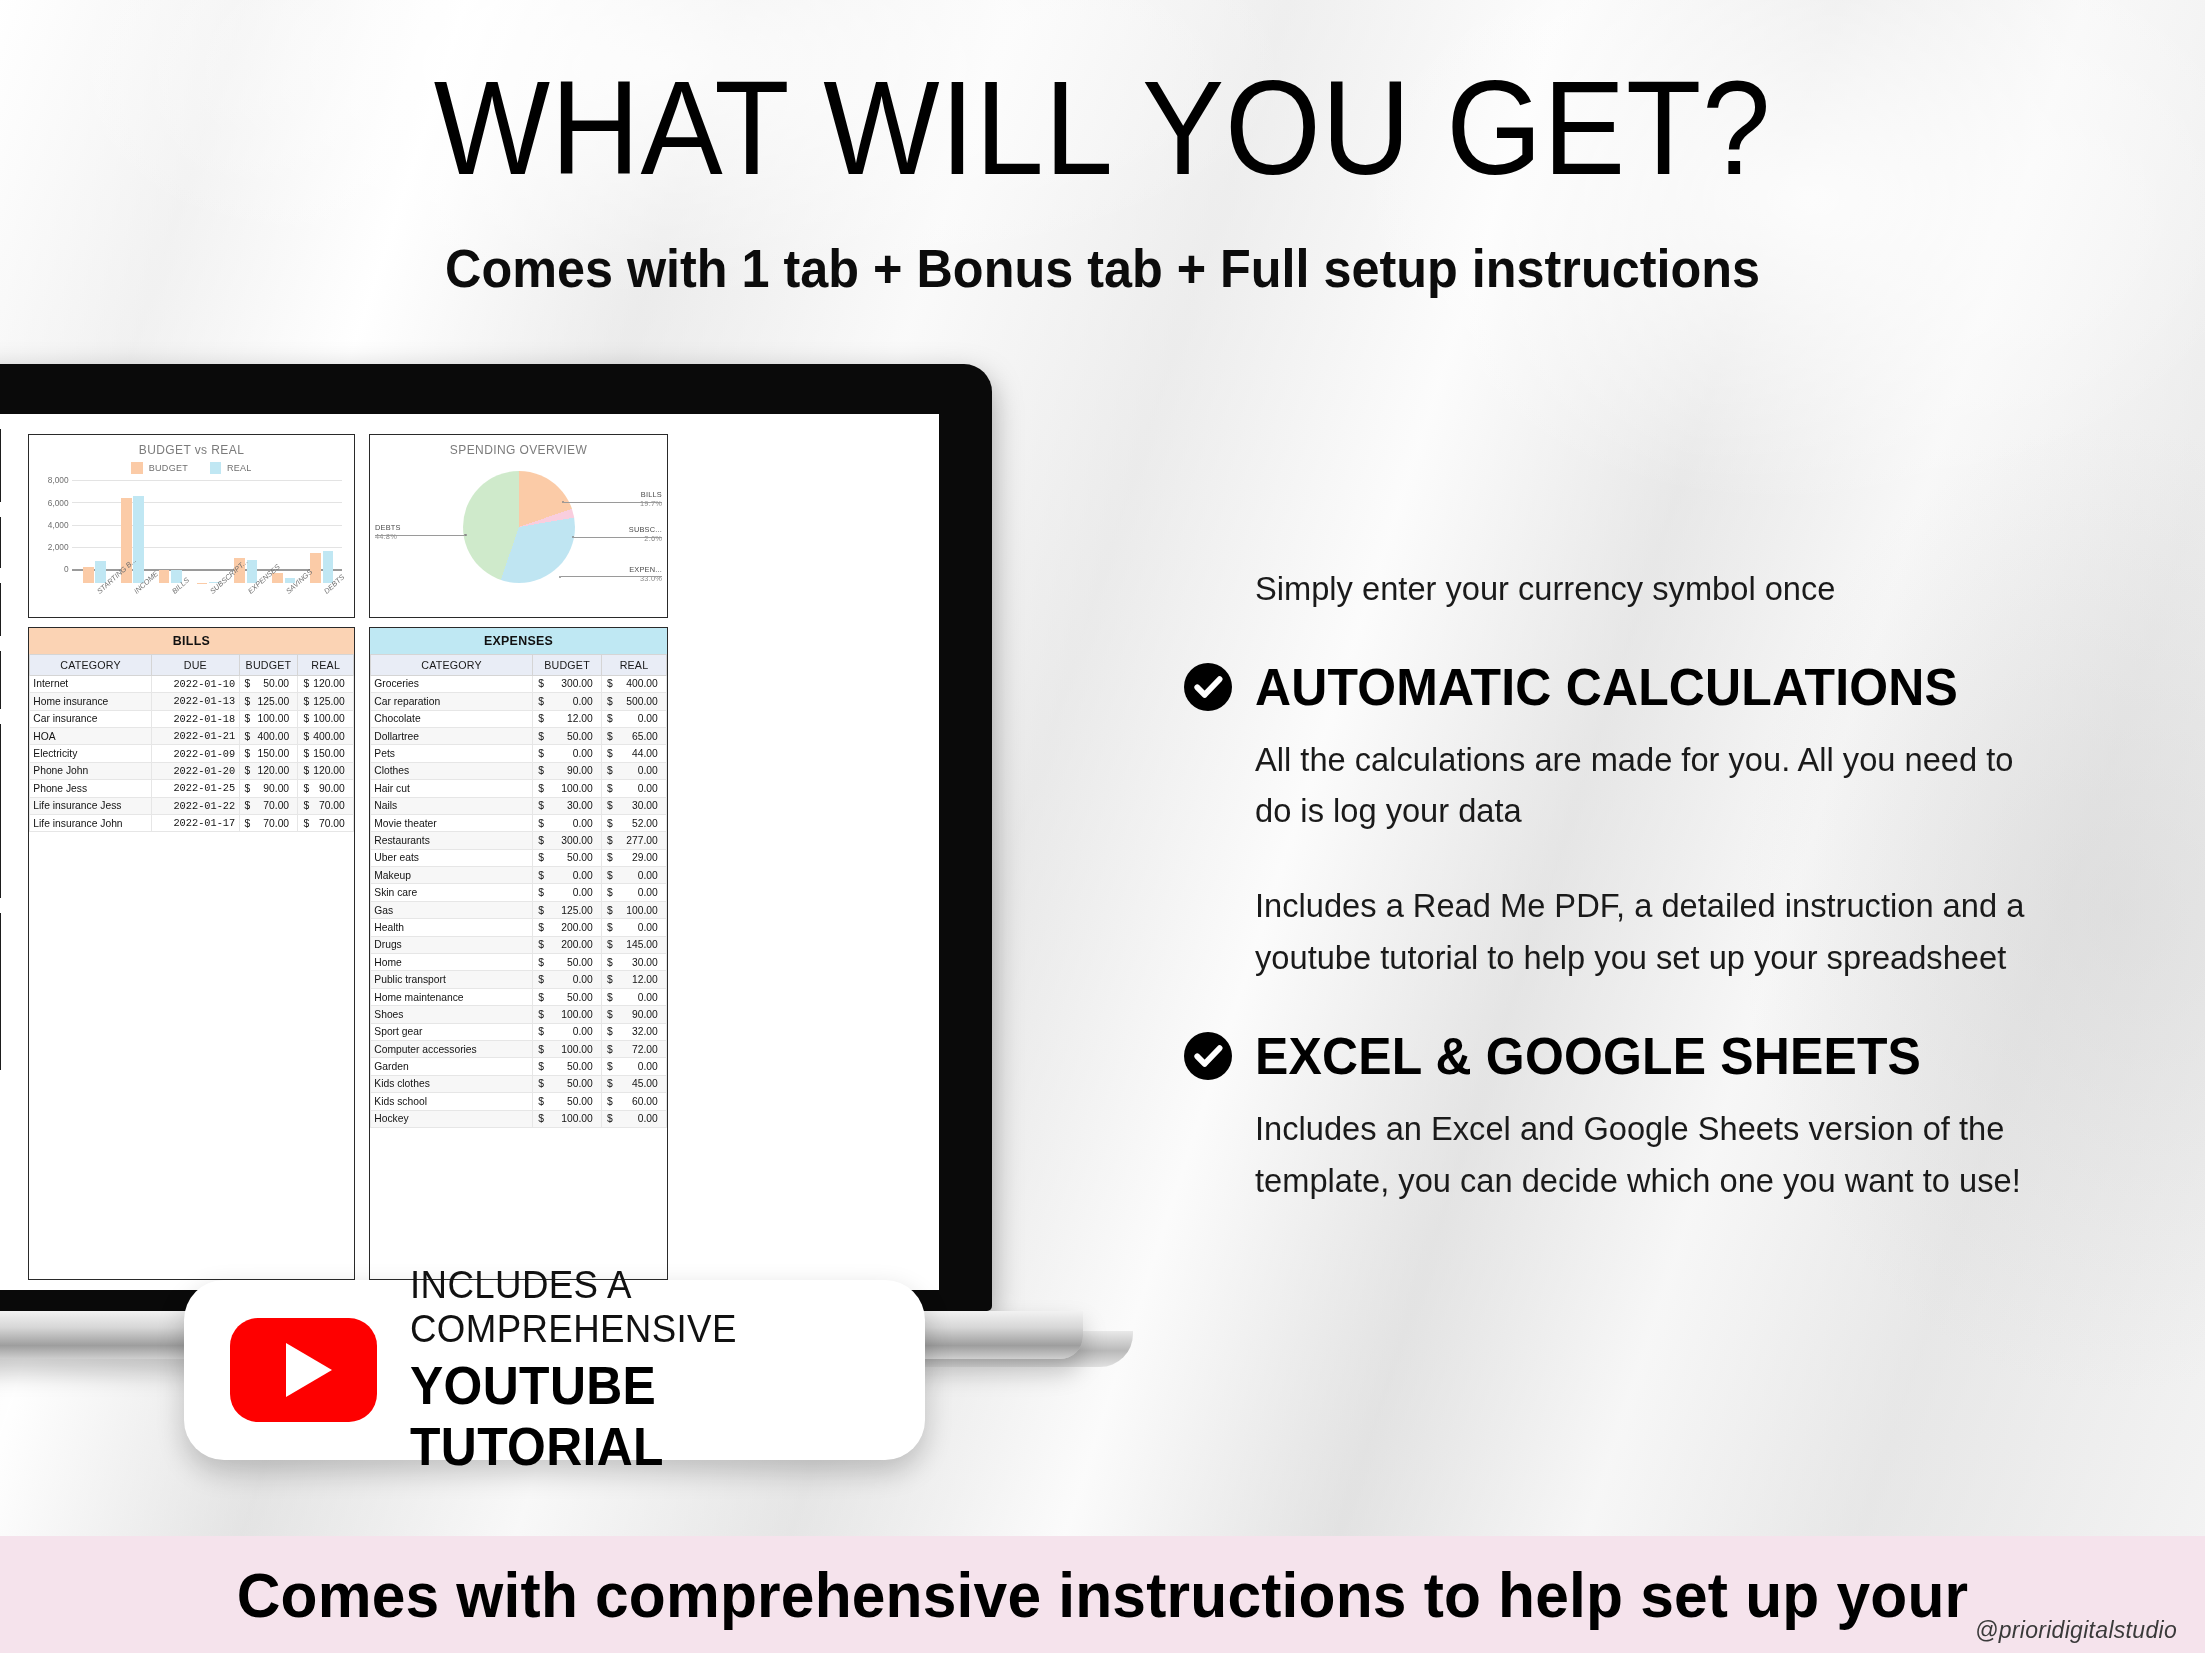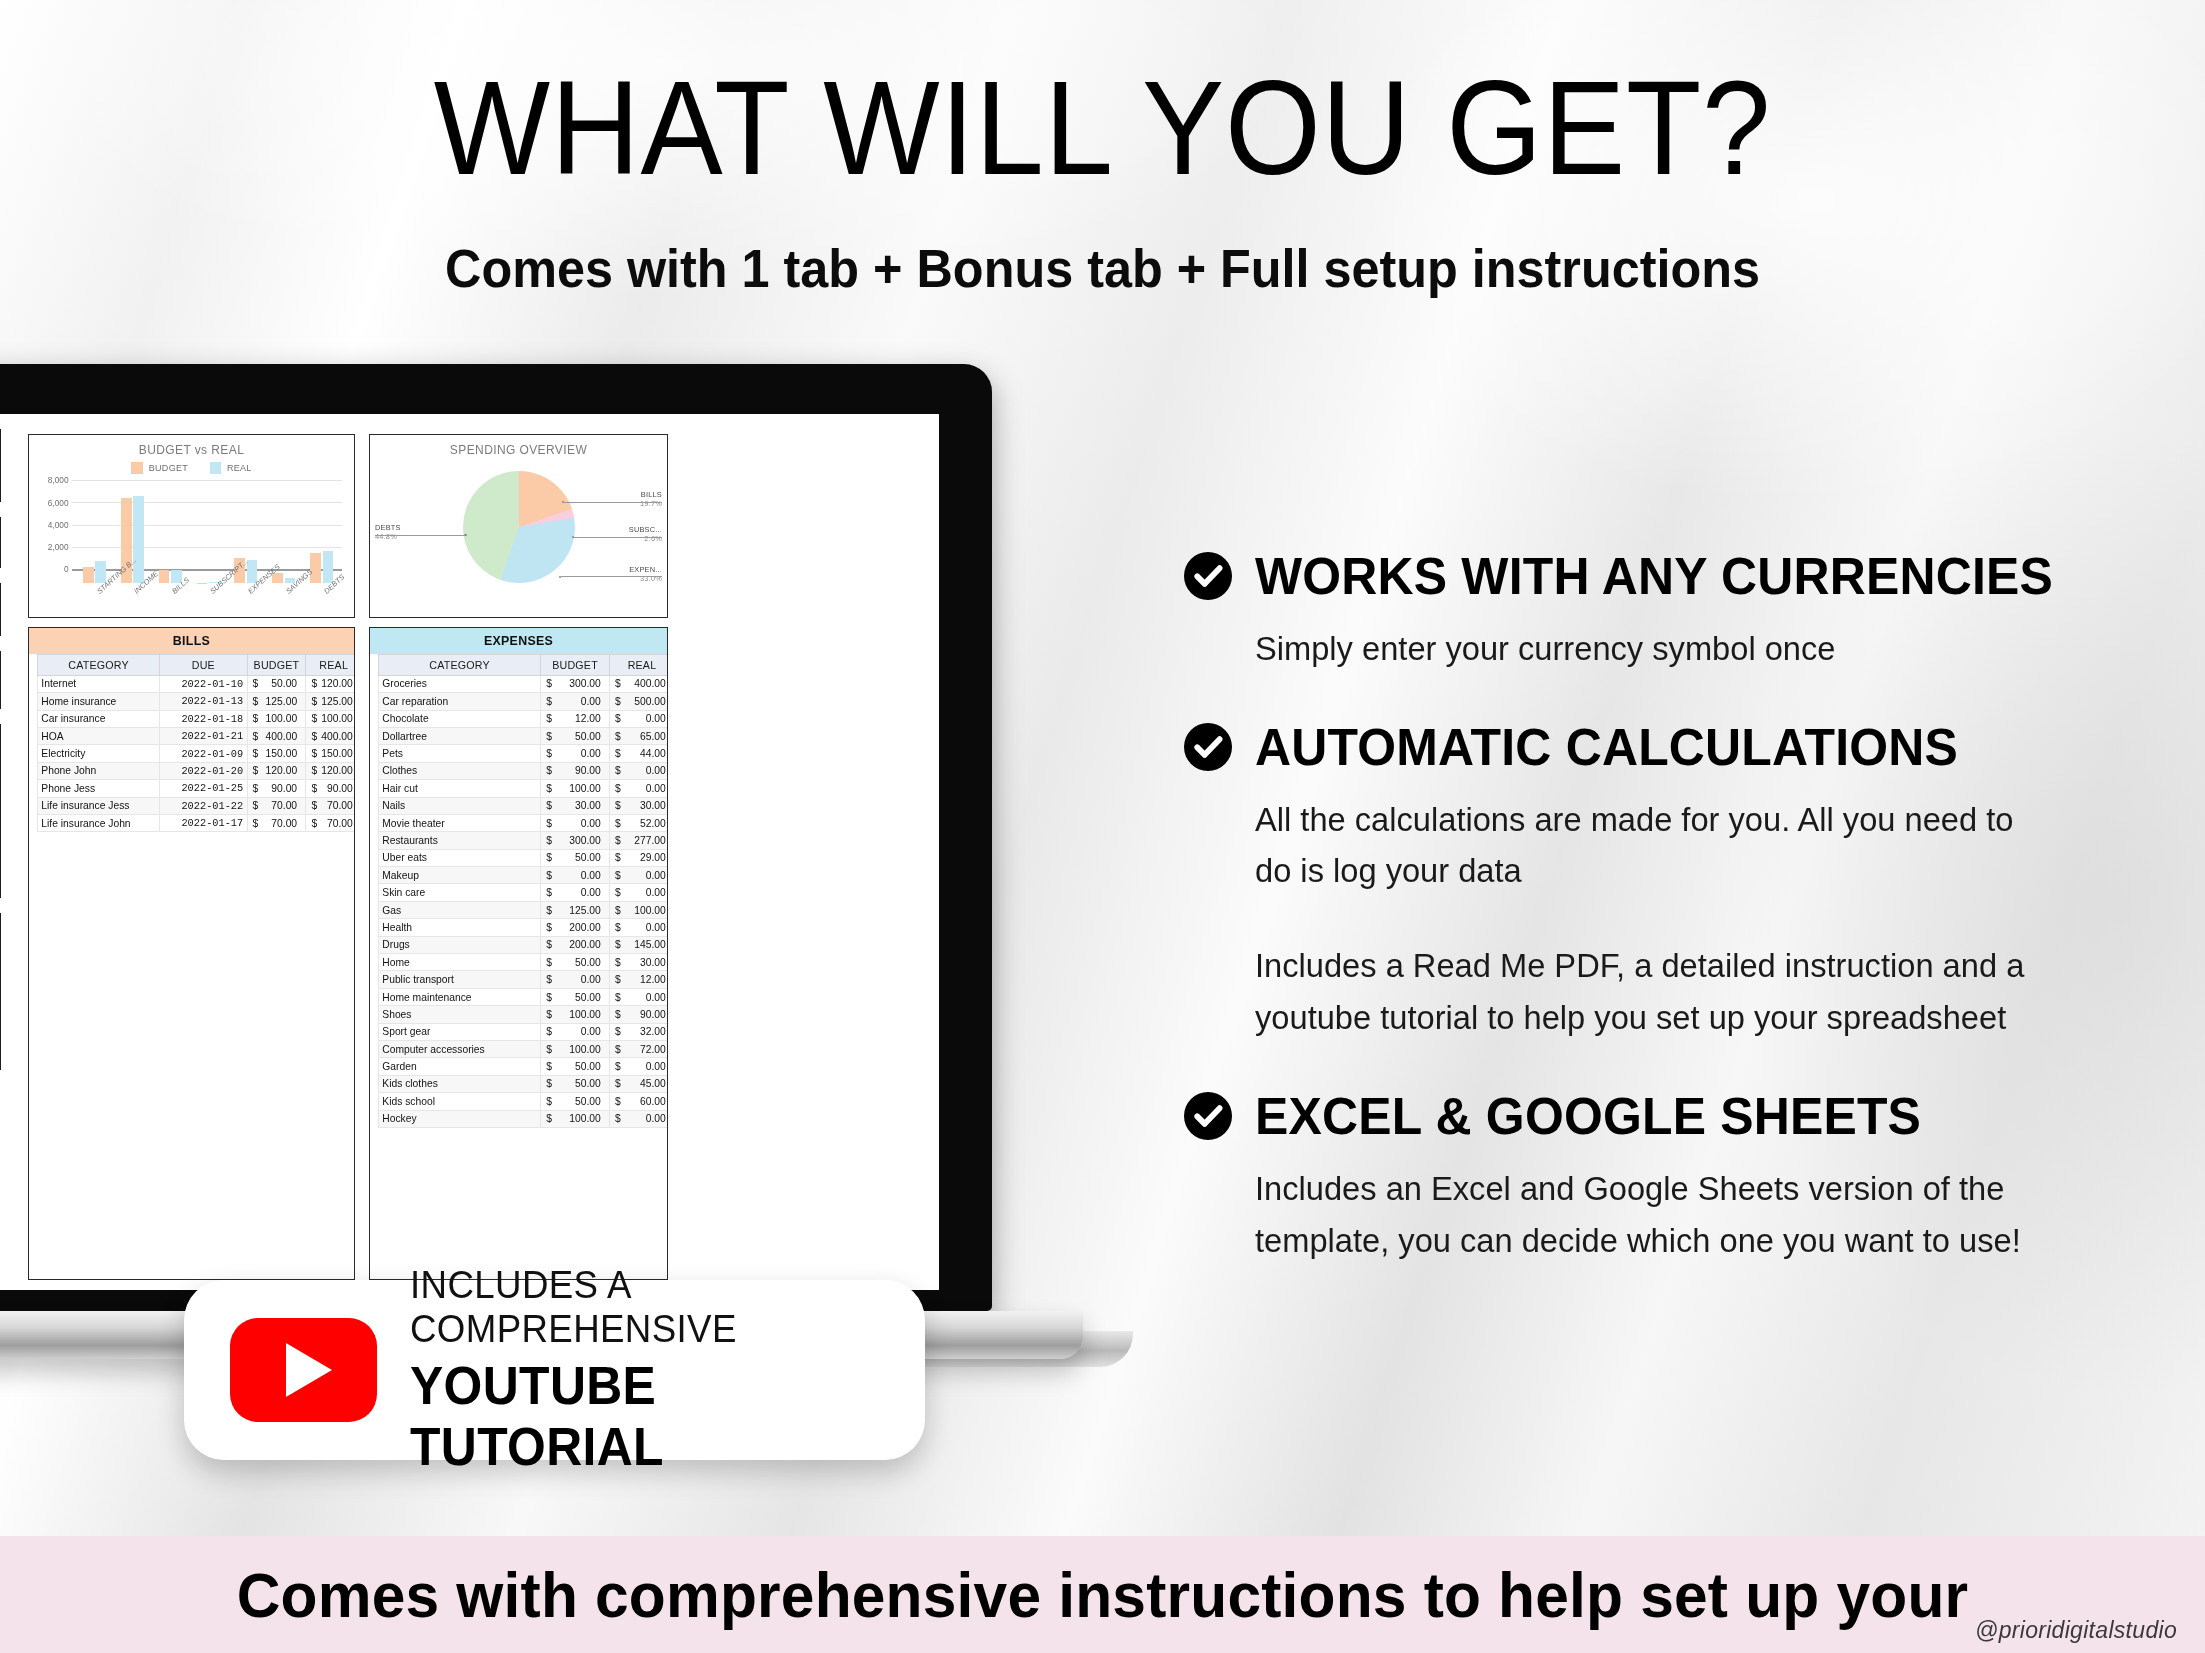--- a/index.html
+++ b/index.html
@@ -158,21 +158,21 @@
   
   .tbl-card { position: absolute; border: 1.7px solid #2a2a2a; background: #fff; overflow: hidden; }
   #billsCard { left: 86px; top: 213px; width: 327px; height: 653px; }
   #expCard   { left: 427px; top: 213px; width: 299px; height: 653px; }
   .tbl-banner {
     text-align: center; font-size: 12.4px; font-weight: 700; color: #111;
     padding: 5.8px 0; letter-spacing: 0.3px;
   }
   .tbl-banner.bills { background: #fbd3b4; }
   .tbl-banner.exp { background: #bfe8f3; }
-  table { width: 100%; border-collapse: collapse; margin-left: 8px; }
+  table { width: 100%; border-collapse: collapse; }
   th {
     background: #e9edf6; color: #1a1a1a; font-size: 10.7px; font-weight: 400;
     padding: 4.1px 0; border: 0.8px solid #d5d5d5; letter-spacing: 0.2px;
   }
   td { font-size: 10.3px; color: #121212; border: 0.8px solid #e6e6e6; padding: 2.1px 3.3px; height: 17.4px; }
   tbody tr:nth-child(even) td { background: #f7f7f7; }
   td.cat { text-align: left; }
   td.due { text-align: right; font-family: Liberation Mono, monospace; }
   td.money { text-align: right; padding-right: 8.3px; position: relative; }
   td.money .cur { position: absolute; left: 5px; }
@@ -634,27 +634,20 @@
 <div class="yt-badge">
   <div class="yt-logo"></div>
   <div class="yt-txt">
     <div class="yt-line1">INCLUDES A COMPREHENSIVE</div>
     <div class="yt-line2">YOUTUBE TUTORIAL</div>
   </div>
 </div>
 
 <div class="features" id="featuresHost">
     <div class="feature">
-      <div class="feature-head">
-        <svg class="check-icon" viewBox="0 0 58 58">
-          <circle cx="29" cy="29" r="29" fill="#000"></circle>
-          <path d="M16 29.5 L25 38.5 L43 19.5" stroke="#fff" stroke-width="7" stroke-linecap="round" stroke-linejoin="round" fill="none"></path>
-        </svg>
-        <div class="feature-title">WORKS WITH ANY CURRENCIES</div>
-      </div>
       <div class="feature-desc">Simply enter your currency symbol once</div>
     </div>
     <div class="feature">
       <div class="feature-head">
         <svg class="check-icon" viewBox="0 0 58 58">
           <circle cx="29" cy="29" r="29" fill="#000"></circle>
           <path d="M16 29.5 L25 38.5 L43 19.5" stroke="#fff" stroke-width="7" stroke-linecap="round" stroke-linejoin="round" fill="none"></path>
         </svg>
         <div class="feature-title">AUTOMATIC CALCULATIONS</div>
       </div>

